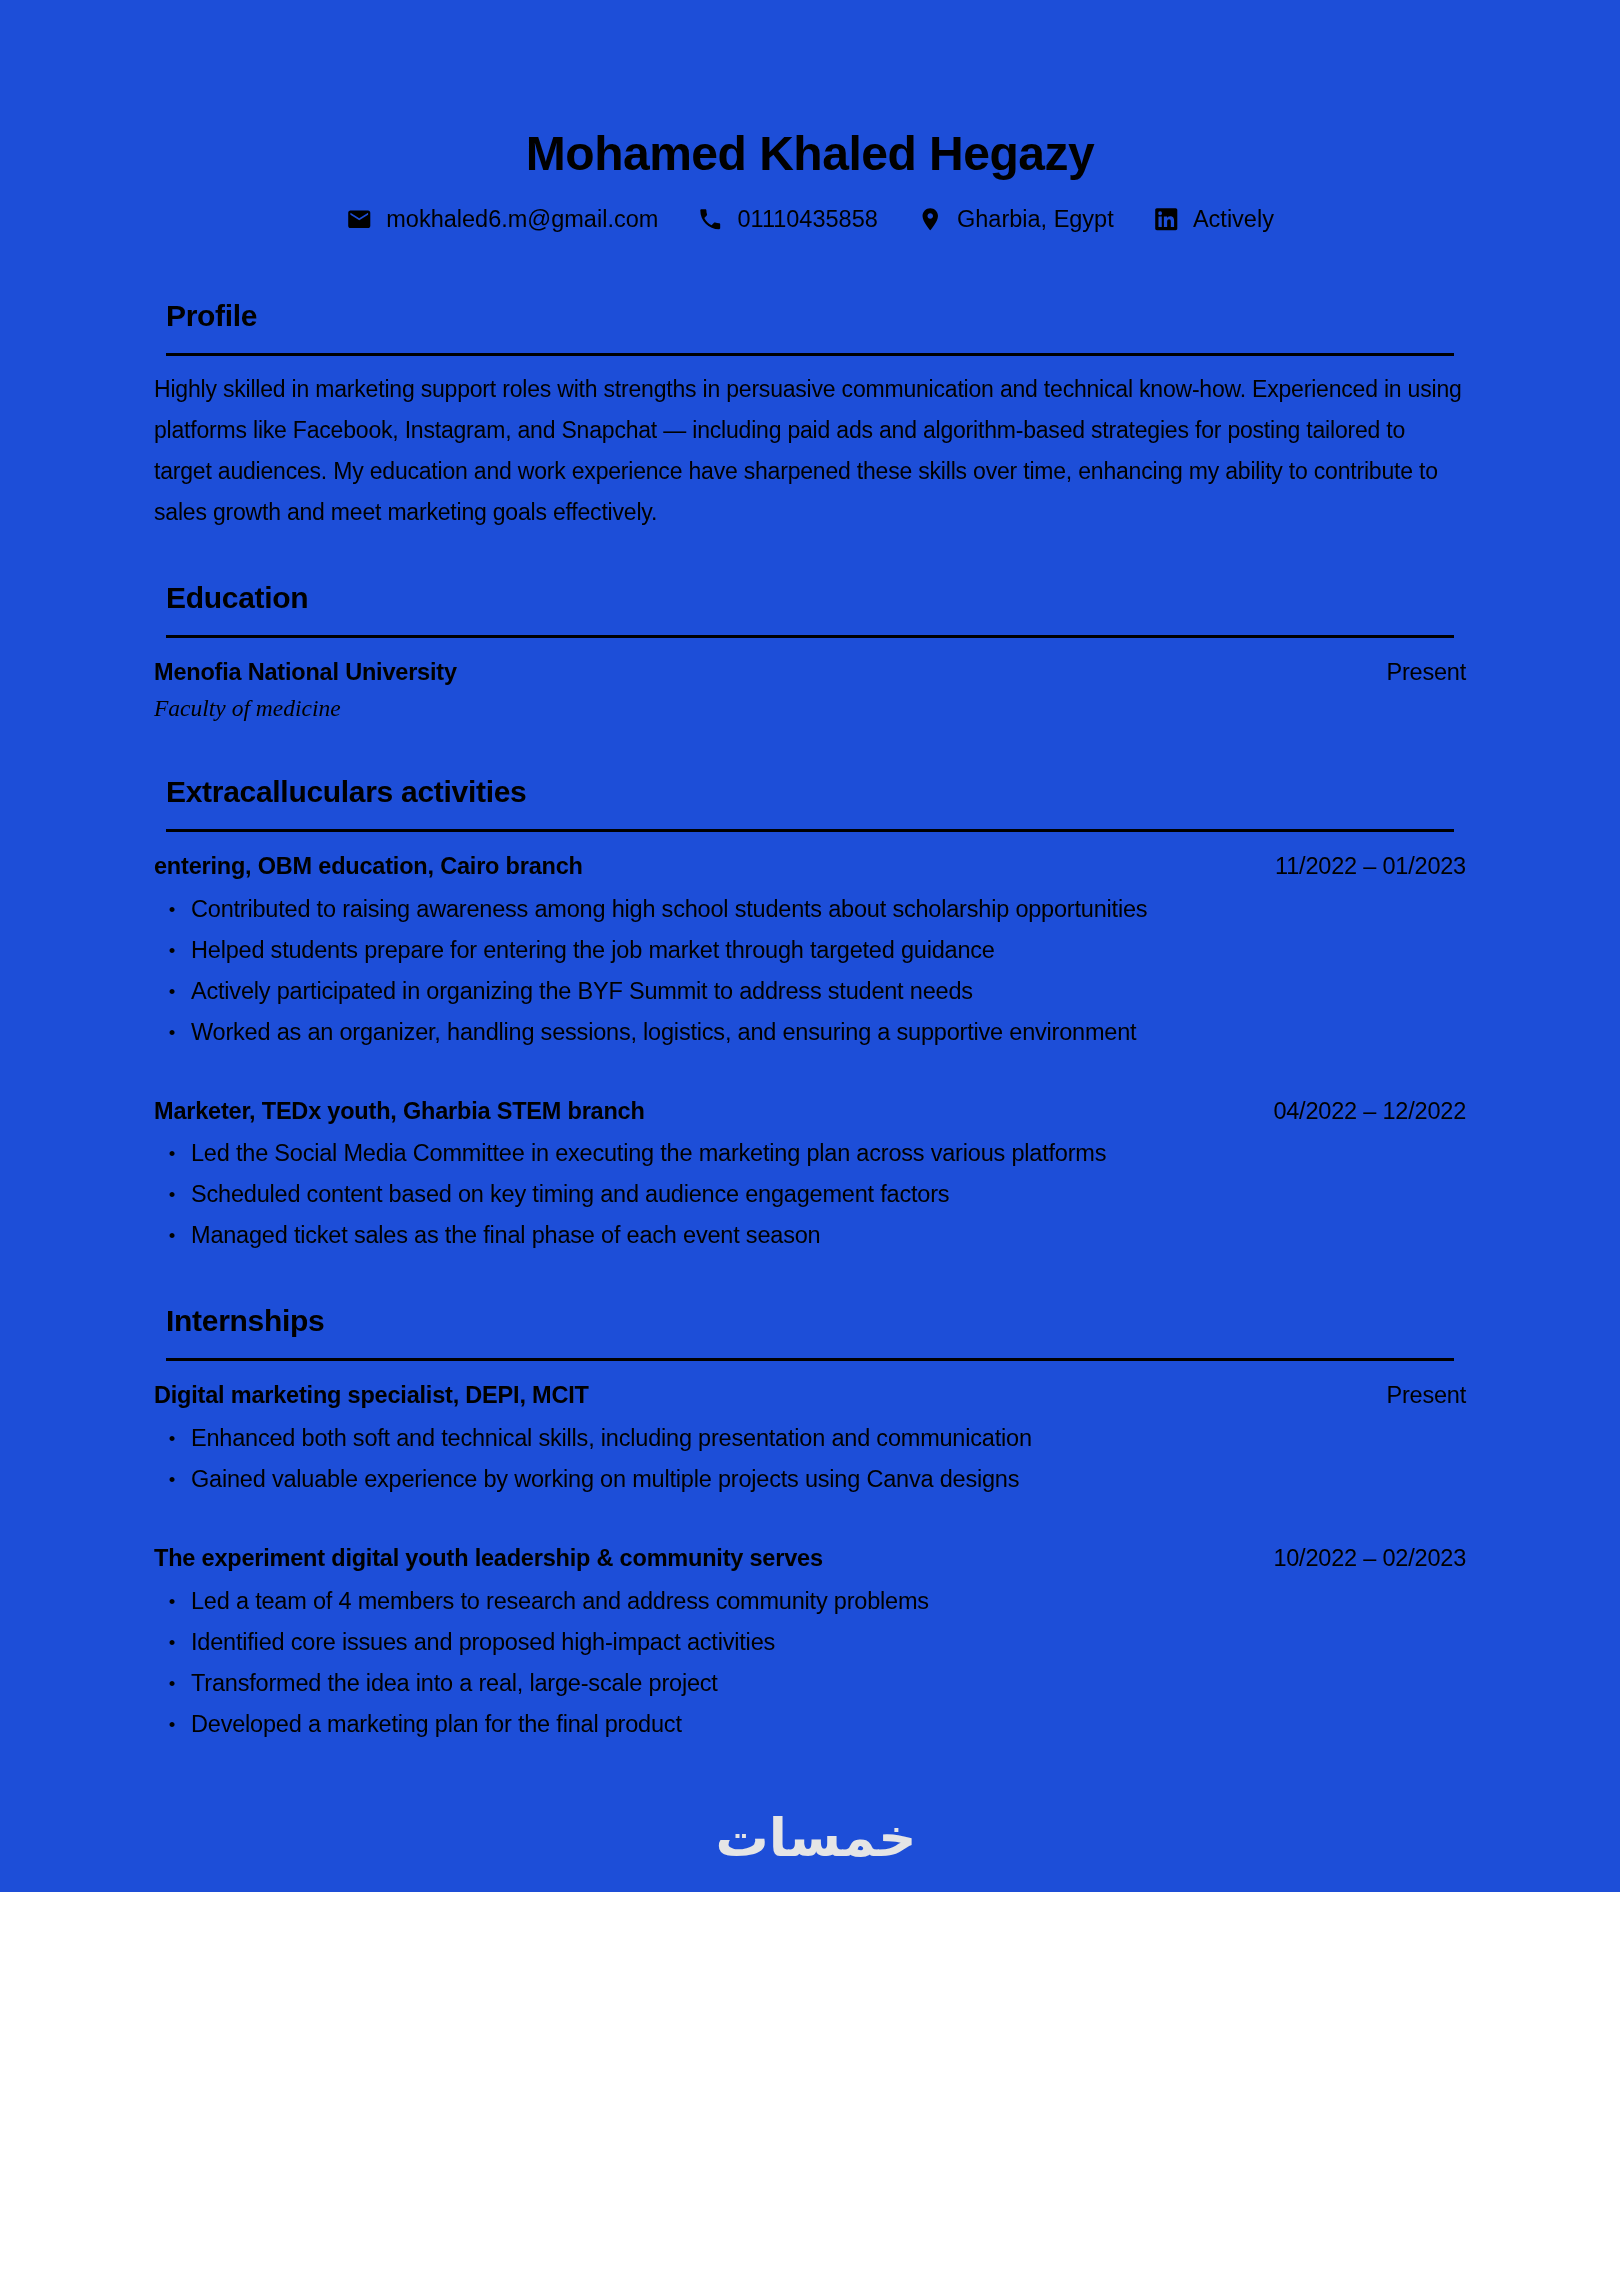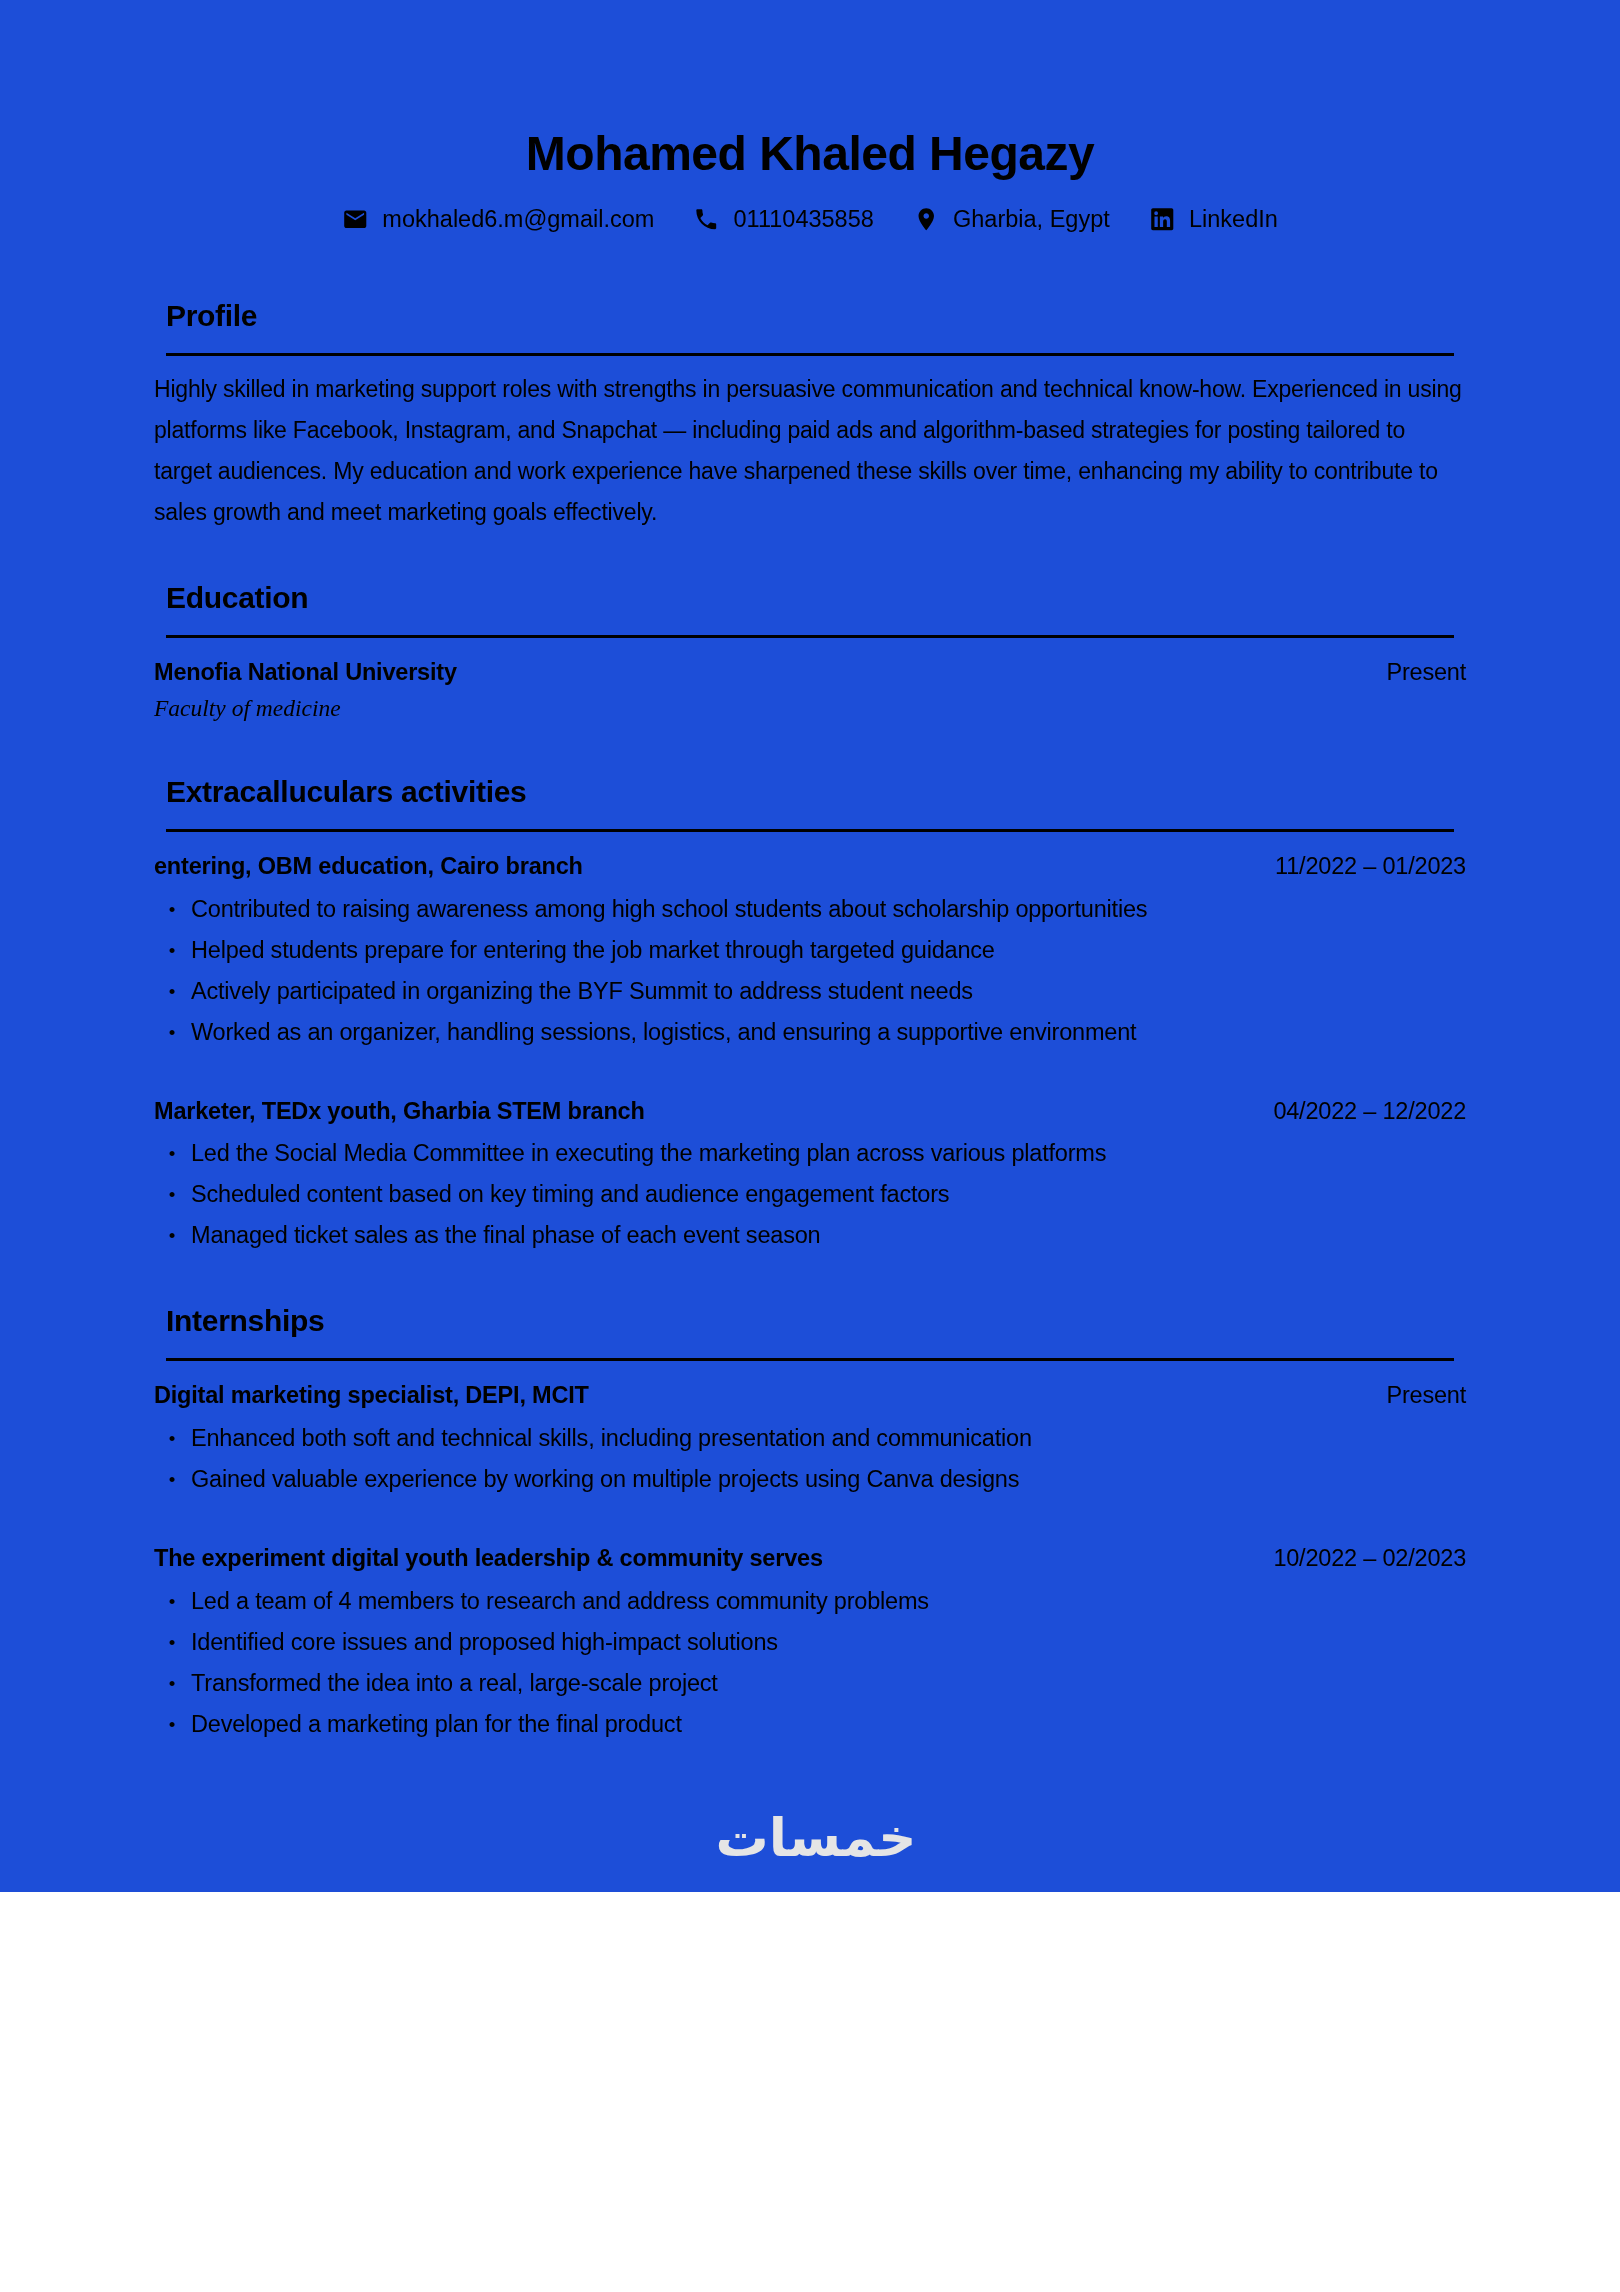--- a/index.html
+++ b/index.html
@@ -138,21 +138,21 @@
       <span class="contact">
         <svg viewBox="0 0 24 24">
           <path fill="#000" d="M12 2C8.13 2 5 5.13 5 9c0 5.25 7 13 7 13s7-7.75 7-13c0-3.87-3.13-7-7-7zm0 9.5c-1.38 0-2.5-1.12-2.5-2.5s1.12-2.5 2.5-2.5 2.5 1.12 2.5 2.5-1.12 2.5-2.5 2.5z"></path>
         </svg>
         <span>Gharbia, Egypt</span>
       </span>
       <span class="contact">
         <svg viewBox="0 0 24 24">
           <path fill="#000" d="M20.45 2H3.55C2.7 2 2 2.68 2 3.52v16.96C2 21.32 2.7 22 3.55 22h16.9c.85 0 1.55-.68 1.55-1.52V3.52C22 2.68 21.3 2 20.45 2zM7.94 19.1H4.97V9.58h2.97v9.52zM6.45 8.27a1.72 1.72 0 1 1 0-3.44 1.72 1.72 0 0 1 0 3.44zM19.1 19.1h-2.96v-4.63c0-1.1-.02-2.52-1.54-2.52-1.54 0-1.78 1.2-1.78 2.44v4.71H9.86V9.58h2.84v1.3h.04c.4-.75 1.36-1.54 2.8-1.54 3 0 3.56 1.97 3.56 4.53v5.23z"></path>
         </svg>
-        <span>LinkedIn</span>
+        <span>Actively</span>
       </span>
     </div>
 
     <div class="section first">
       <h2>Profile</h2>
       <p class="para">Highly skilled in marketing support roles with strengths in persuasive communication and technical know-how. Experienced in using platforms like Facebook, Instagram, and Snapchat — including paid ads and algorithm-based strategies for posting tailored to target audiences. My education and work experience have sharpened these skills over time, enhancing my ability to contribute to sales growth and meet marketing goals effectively.</p>
     </div>
 
     <div class="section">
       <h2>Education</h2>
@@ -208,21 +208,21 @@
         </ul>
       </div>
 
       <div class="entry">
         <div class="entry-head">
           <span class="entry-title">The experiment digital youth leadership &amp; community serves</span>
           <span class="entry-date">10/2022 – 02/2023</span>
         </div>
         <ul class="bullets">
           <li>Led a team of 4 members to research and address community problems</li>
-          <li>Identified core issues and proposed high-impact solutions</li>
+          <li>Identified core issues and proposed high-impact activities</li>
           <li>Transformed the idea into a real, large-scale project</li>
           <li>Developed a marketing plan for the final product</li>
         </ul>
       </div>
     </div>
 
   </div>
 
   <div class="watermark">خمسات</div>
 </div>

